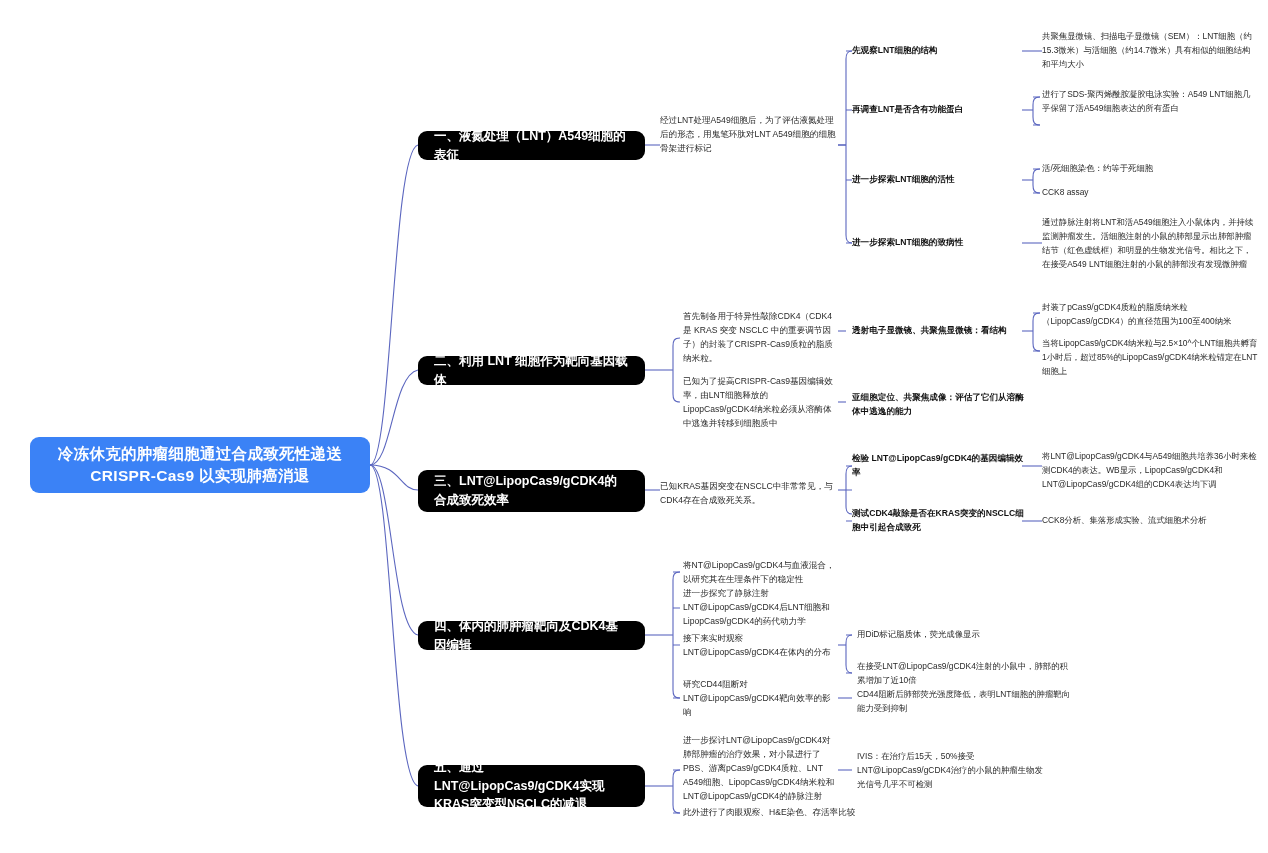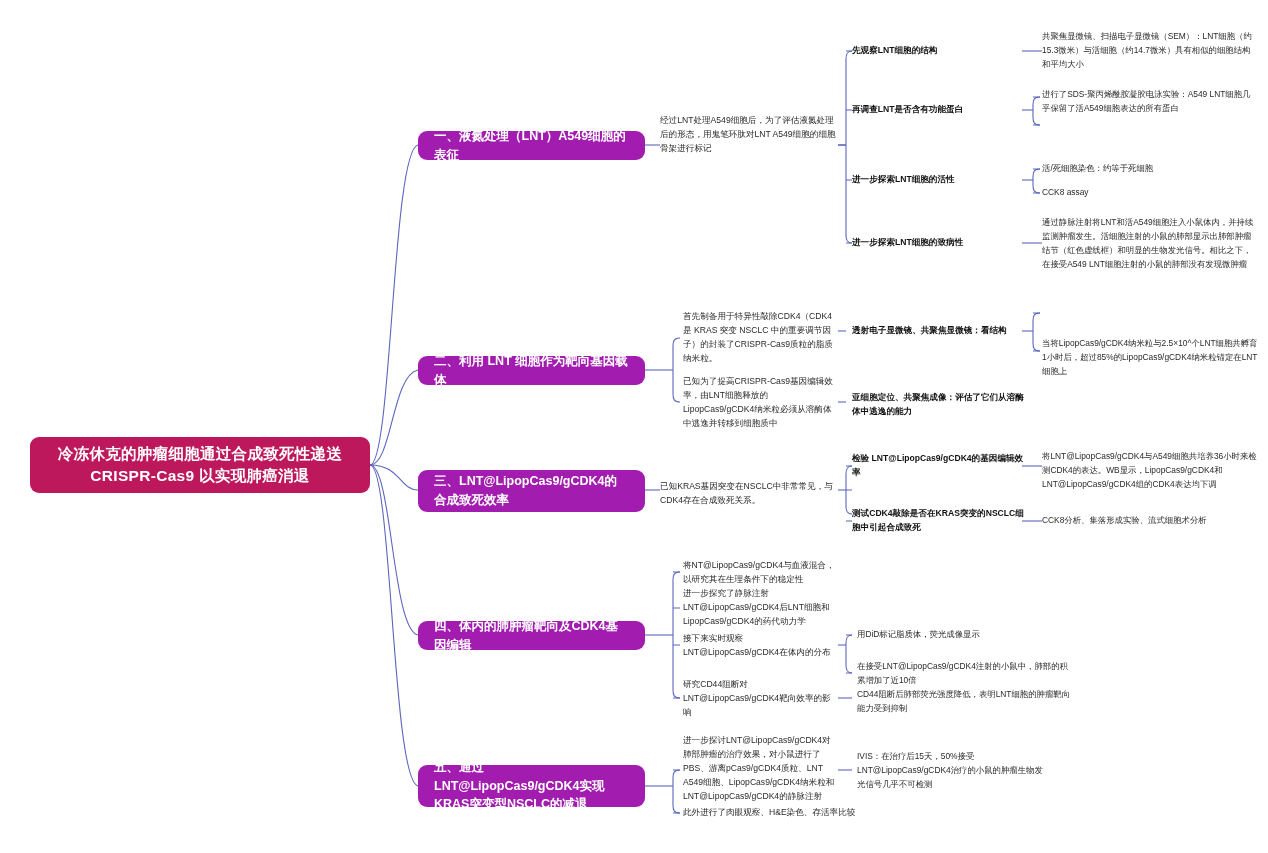--- a/index.html
+++ b/index.html
@@ -8,28 +8,28 @@
     font-family:"Liberation Sans","DejaVu Sans",sans-serif;
     overflow:hidden;position:relative;
   }
   #canvas{position:relative;width:1268px;height:853px;}
   svg#wires{position:absolute;left:0;top:0;width:1268px;height:853px;pointer-events:none;}
 
   .node{position:absolute;box-sizing:border-box;}
 
   
   .root{
-    background:#be185d;color:#fff;border-radius:9px;
+    background:#3b82f6;color:#fff;border-radius:9px;
     display:flex;align-items:center;justify-content:center;text-align:center;
     font-weight:bold;font-size:15.5px;line-height:1.45;
     padding:10px 14px;letter-spacing:.3px;
   }
   
   .lv1{
-    background:#a21caf;color:#ffffff;border-radius:9px;
+    background:#000000;color:#ffffff;border-radius:9px;
     display:flex;align-items:center;
     font-weight:bold;font-size:12.5px;line-height:1.5;
     padding:9px 16px;
   }
   
   .lv2{
     color:#2a2a2a;font-size:8.6px;line-height:1.62;
     display:flex;align-items:center;
   }
   
@@ -164,20 +164,23 @@
   <div class="node lv2" style="left:683px;top:315px;width:155px;height:46px;">
     <span class="txt">首先制备用于特异性敲除CDK4（CDK4 是 KRAS 突变 NSCLC 中的重要调节因子）的封装了CRISPR-Cas9质粒的脂质纳米粒。</span>
   </div>
   <div class="node lv2" style="left:683px;top:380px;width:155px;height:46px;">
     <span class="txt">已知为了提高CRISPR-Cas9基因编辑效率，由LNT细胞释放的LipopCas9/gCDK4纳米粒必须从溶酶体中逃逸并转移到细胞质中</span>
   </div>
 
   <div class="node lv3" style="left:852px;top:322px;width:172px;height:18px;">
     <span class="txt">透射电子显微镜、共聚焦显微镜：看结构</span>
   </div>
+  <div class="node lv4" style="left:1042px;top:292px;width:216px;height:46px;">
+    <span class="txt">封装了pCas9/gCDK4质粒的脂质纳米粒（LipopCas9/gCDK4）的直径范围为100至400纳米</span>
+  </div>
   <div class="node lv4" style="left:1042px;top:335px;width:216px;height:46px;">
     <span class="txt">当将LipopCas9/gCDK4纳米粒与2.5×10^个LNT细胞共孵育1小时后，超过85%的LipopCas9/gCDK4纳米粒锚定在LNT细胞上</span>
   </div>
 
   <div class="node lv3" style="left:852px;top:390px;width:180px;height:30px;">
     <span class="txt">亚细胞定位、共聚焦成像：评估了它们从溶酶体中逃逸的能力</span>
   </div>
 
   <div class="node lv1" style="left:418px;top:470px;width:227px;height:42px;">
     <span class="txt">三、LNT@LipopCas9/gCDK4的合成致死效率</span>

